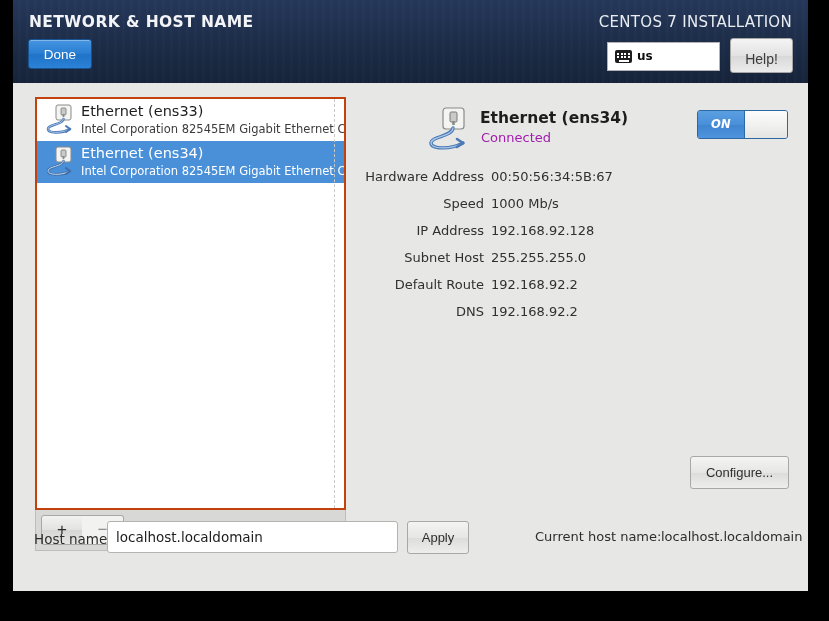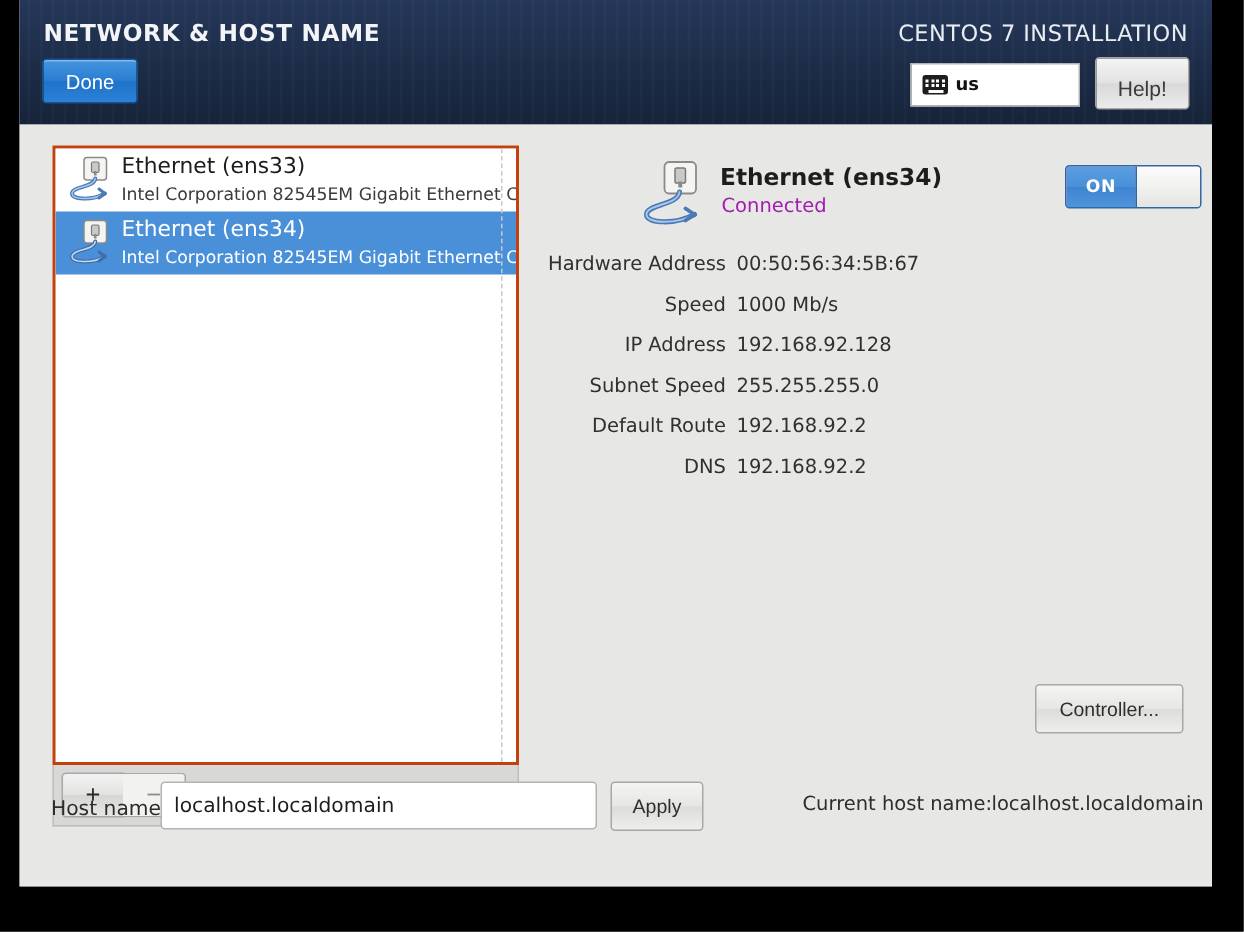--- a/index.html
+++ b/index.html
@@ -292,30 +292,31 @@
     position: absolute;
     left: 123px;
     top: 33px;
     font-size: 13px;
     color: #a21caf;
     white-space: nowrap;
   }
 
   .toggle {
     position: absolute;
-    left: 352px;
+    left: 339px;
     top: 13px;
     width: 91px;
     height: 29px;
     border: 1px solid #2c68a4;
     border-radius: 3px;
     box-sizing: border-box;
     overflow: hidden;
     cursor: pointer;
     background: #f9a8d4;
+    font-style: italic;
   }
   .toggle-on {
     position: absolute;
     left: 0;
     top: 0;
     width: 46px;
     height: 27px;
     background: linear-gradient(180deg, #5a9fe0 0%, #4a90d9 50%, #3f84cf 51%, #4e95dd 100%);
     color: #ffffff;
     font-size: 11.5px;
@@ -540,34 +541,34 @@
         </div>
         <div class="prop-row">
           <span class="prop-label">Speed</span>
           <span class="prop-value">1000 Mb/s</span>
         </div>
         <div class="prop-row">
           <span class="prop-label">IP Address</span>
           <span class="prop-value">192.168.92.128</span>
         </div>
         <div class="prop-row">
-          <span class="prop-label">Subnet Speed</span>
+          <span class="prop-label">Subnet Host</span>
           <span class="prop-value">255.255.255.0</span>
         </div>
         <div class="prop-row">
           <span class="prop-label">Default Route</span>
           <span class="prop-value">192.168.92.2</span>
         </div>
         <div class="prop-row">
           <span class="prop-label">DNS</span>
           <span class="prop-value">192.168.92.2</span>
         </div>
       </div>
 
-      <button class="configure-btn">Controller...</button>
+      <button class="configure-btn">Configure...</button>
     </div>
 
     <div class="hostname-label">Host name:</div>
     <input class="hostname-input" type="text" value="localhost.localdomain" style="">
     <button class="apply-btn">Apply</button>
     <div class="current-host-label">Current host name:</div>
     <div class="current-host-value">localhost.localdomain</div>
 
   </div>
 </div>

